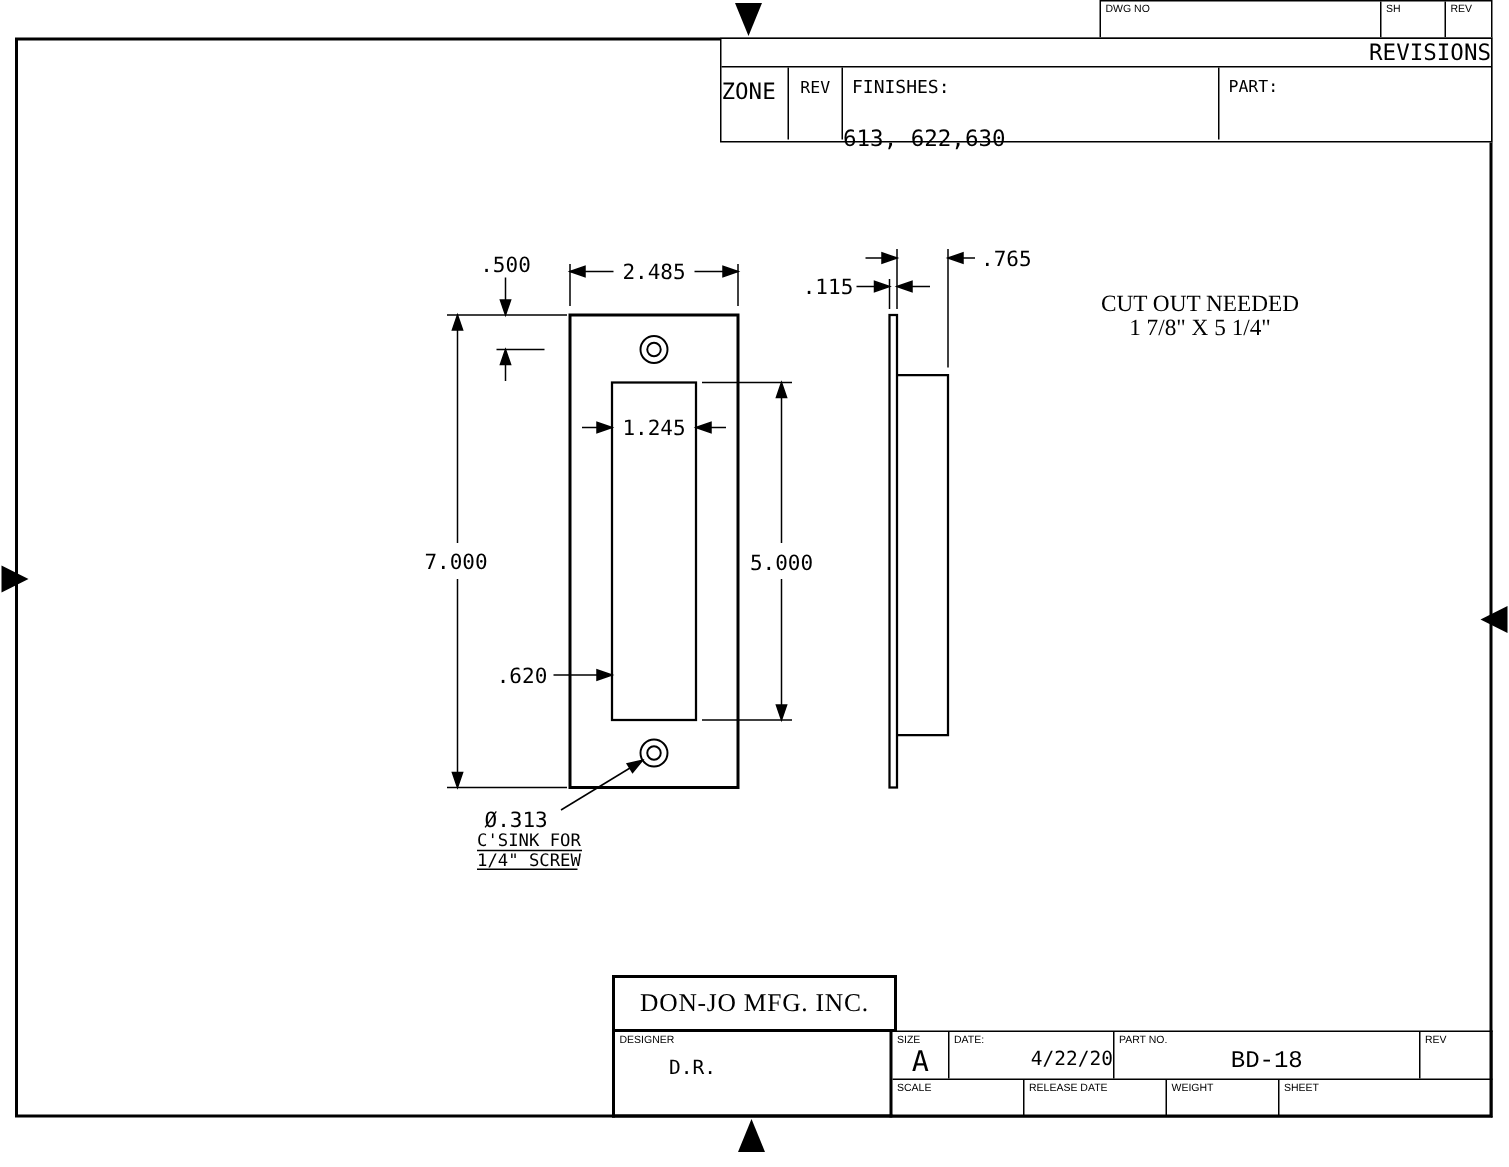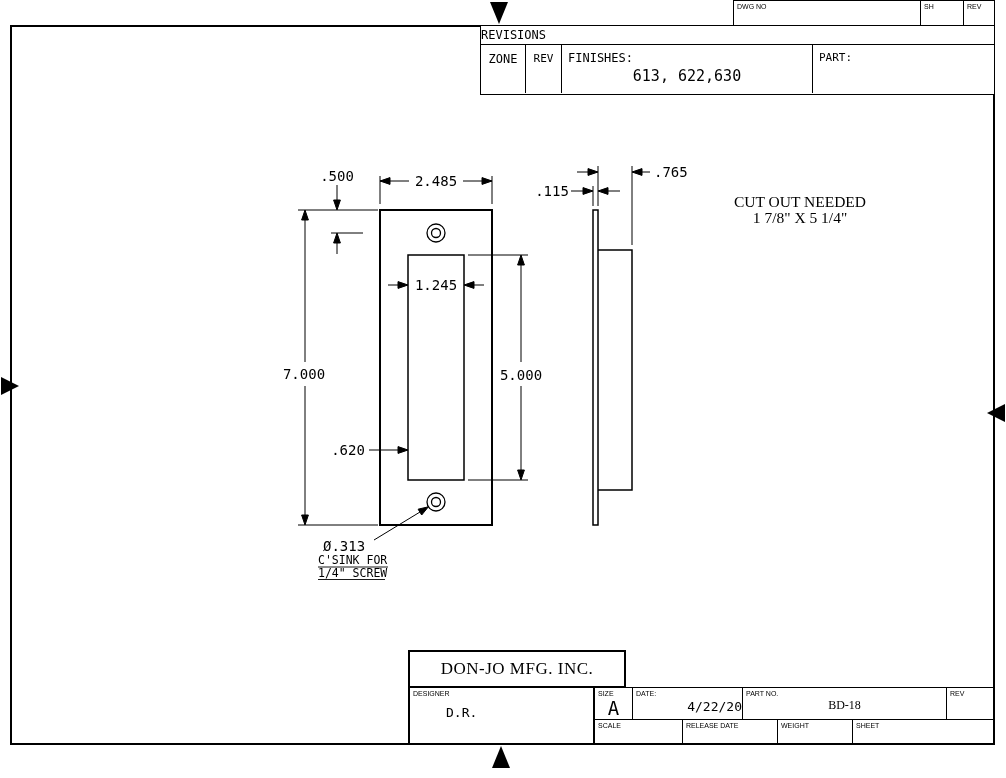--- a/index.html
+++ b/index.html
@@ -17,42 +17,42 @@
   .mark-left{left:1px;top:377px;width:0;height:0;border-top:9px solid transparent;border-bottom:9px solid transparent;border-left:18px solid #000}
   .mark-right{left:987px;top:404px;width:0;height:0;border-top:9px solid transparent;border-bottom:9px solid transparent;border-right:18px solid #000}
 
   
   .strip{left:733px;top:0;width:262px;height:26px;border:1.5px solid #000;display:flex}
   .strip>div{height:100%}
   .lbl{font-family:"Liberation Sans",sans-serif;font-size:7px;line-height:8px;padding:2px 0 0 3px}
 
   
   .revblock{left:480px;top:25px;width:515px;height:70px;border:1.5px solid #000;background:#fff}
-  .rev-title{height:19px;border-bottom:1.5px solid #000;text-align:left;font-size:12px;line-height:18px}
+  .rev-title{height:19px;border-bottom:1.5px solid #000;text-align:right;font-size:15px;line-height:18px}
   .rev-body{display:flex;height:48px}
   .rev-body>div{height:100%}
-  .c-zone{width:45px;border-right:1.5px solid #000;text-align:center;padding-top:7px;font-size:12px}
+  .c-zone{width:45px;border-right:1.5px solid #000;text-align:left;padding-top:7px;font-size:15px}
   .c-rev{width:36px;border-right:1.5px solid #000;text-align:center;padding-top:7px;font-size:11px}
   .c-fin{width:251px;border-right:1.5px solid #000;padding-top:6px;font-size:12px}
   .c-fin .fin-lbl{padding-left:6px}
-  .c-fin .fin-val{text-align:center;font-size:15px;margin-top:2px}
+  .c-fin .fin-val{text-align:left;font-size:15px;margin-top:18px}
   .c-gauge{flex:1;padding:6px 0 0 6px;font-size:11px}
 
   
-  .company-box{left:408px;top:650px;width:218px;height:38px;border:2px solid #000;display:flex;align-items:center;justify-content:center;background:#fff}
+  .company-box{left:408px;top:650px;width:190px;height:38px;border:2px solid #000;display:flex;align-items:center;justify-content:center;background:#fff}
   .company-text{font-family:"Liberation Serif",serif;font-size:17px;letter-spacing:.5px}
   .designer-box{left:408px;top:688px;width:187px;height:57px;border:2px solid #000;border-top:none}
   .designer-val{font-size:13px;margin:7px 16px 0 36px}
   .row-mid{left:595px;top:687px;width:400px;height:33px;border:1.5px solid #000;border-left:none;display:flex}
   .row-bot{left:595px;top:720px;width:400px;height:25px;border:1.5px solid #000;border-left:none;border-top:none;display:flex}
   .tb-cell{border-right:1.5px solid #000;height:100%}
   .tb-cell.last{border-right:none;flex:1}
   .size-val{font-size:19px;text-align:center;margin-top:-1px}
   .date-val{font-size:13px;text-align:right;margin-top:1px}
-  .part-val{font-family:Liberation Serif, serif;font-size:12px;text-align:center}
+  .part-val{font-family:Liberation Mono, monospace;font-size:16px;text-align:center}
 
   
   text{fill:#000}
   .dim{font:14px "DejaVu Sans Mono",monospace}
   .small{font:11.5px "DejaVu Sans Mono",monospace}
   .serif{font:15.5px "Liberation Serif",serif}
 </style>
 </head>
 <body>
 

